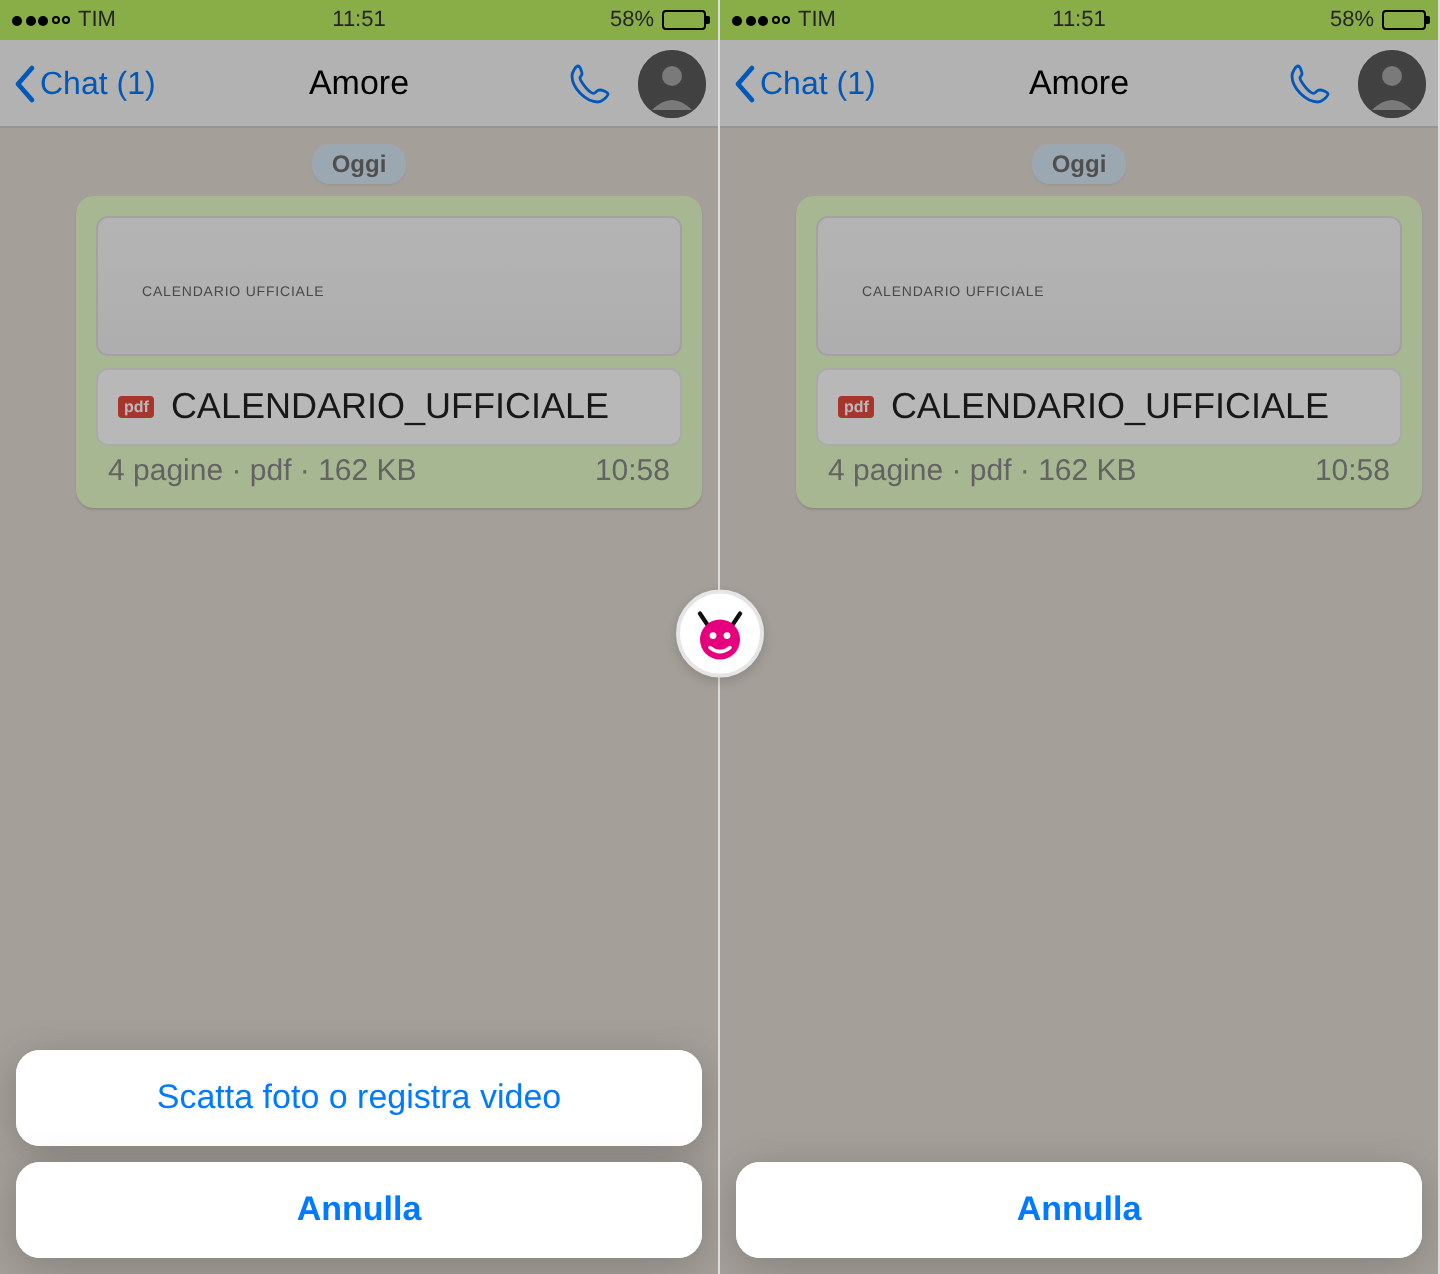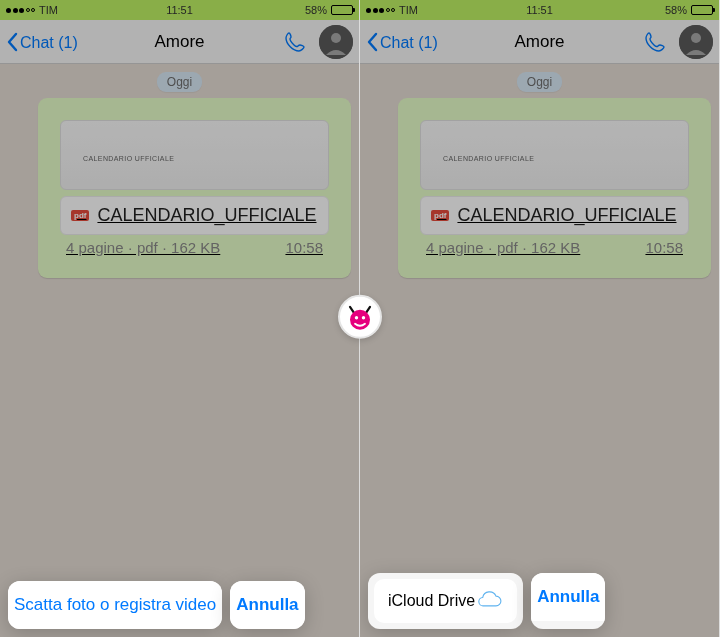--- a/index.html
+++ b/index.html
@@ -80,29 +80,29 @@
     position: absolute; top: 64px; left: 0; right: 0; bottom: 0;
     background: #e5ddd5;
   }
   .date-pill {
     margin: 8px auto 6px;
     font-size: 12px; color: #6e6e6e;
     background: #d9e9f6;
     padding: 3px 10px; border-radius: 9px;
     width: fit-content;
     box-shadow: 0 1px 1px rgba(0,0,0,0.05);
+    font-weight: bold;
   }
 
   .bubble {
     margin: 4px 8px 4px 38px;
     background: #e7fec9;
     border-radius: 9px;
-    padding: 22px;
+    padding: 10px;
     box-shadow: 0 1px 1px rgba(0,0,0,0.12);
-    text-decoration: underline;
   }
   .thumb {
     height: 70px;
     background: linear-gradient(#fafafa,#f1f1f1);
     border-radius: 6px;
     border: 1px solid #e1e1e1;
     position: relative;
     overflow: hidden;
   }
   .thumb-text {
@@ -126,21 +126,21 @@
 
   
   .dim {
     position: absolute; inset: 0;
     background: rgba(0,0,0,0.28);
   }
 
   
   .sheet-wrap {
     position: absolute; left: 8px; right: 8px; bottom: 8px;
-    display: flex; flex-direction: row; gap: 8px;
+    display: flex; flex-direction: column; gap: 8px;
   }
   .sheet {
     background: rgba(248,248,248,0.97);
     border-radius: 12px;
     overflow: hidden;
     box-shadow: 0 4px 20px rgba(0,0,0,0.2);
   }
   .sheet-item {
     text-align: center;
     padding: 14px 6px;
@@ -307,28 +307,20 @@
       <div class="meta-row">
         <span>4 pagine · pdf · 162 KB</span>
         <span>10:58</span>
       </div>
     </div>
   </div>
 
   <div class="dim"></div>
 
   <div class="sheet-wrap">
-    <div class="sheet" style="padding:6px;">
-      <div class="drive-row">
-        <span>iCloud Drive</span>
-        <svg class="cloud" viewBox="0 0 40 26">
-          <path d="M30 20a7 7 0 0 0 0-14 10 10 0 0 0-19 2 6 6 0 0 0 1 12h18z" fill="none" stroke="#5fb3ef" stroke-width="1.6"></path>
-        </svg>
-      </div>
-    </div>
     <div class="sheet cancel-sheet">
       <div class="sheet-item">Annulla</div>
     </div>
   </div>
 </div>
 
 <div class="center-logo">
   <svg width="32" height="32" viewBox="0 0 32 32">
     <path d="M6 6 L10 12 M26 6 L22 12" stroke="#111" stroke-width="2.2" stroke-linecap="round"></path>
     <circle cx="16" cy="19" r="10" fill="#e6007e"></circle>

